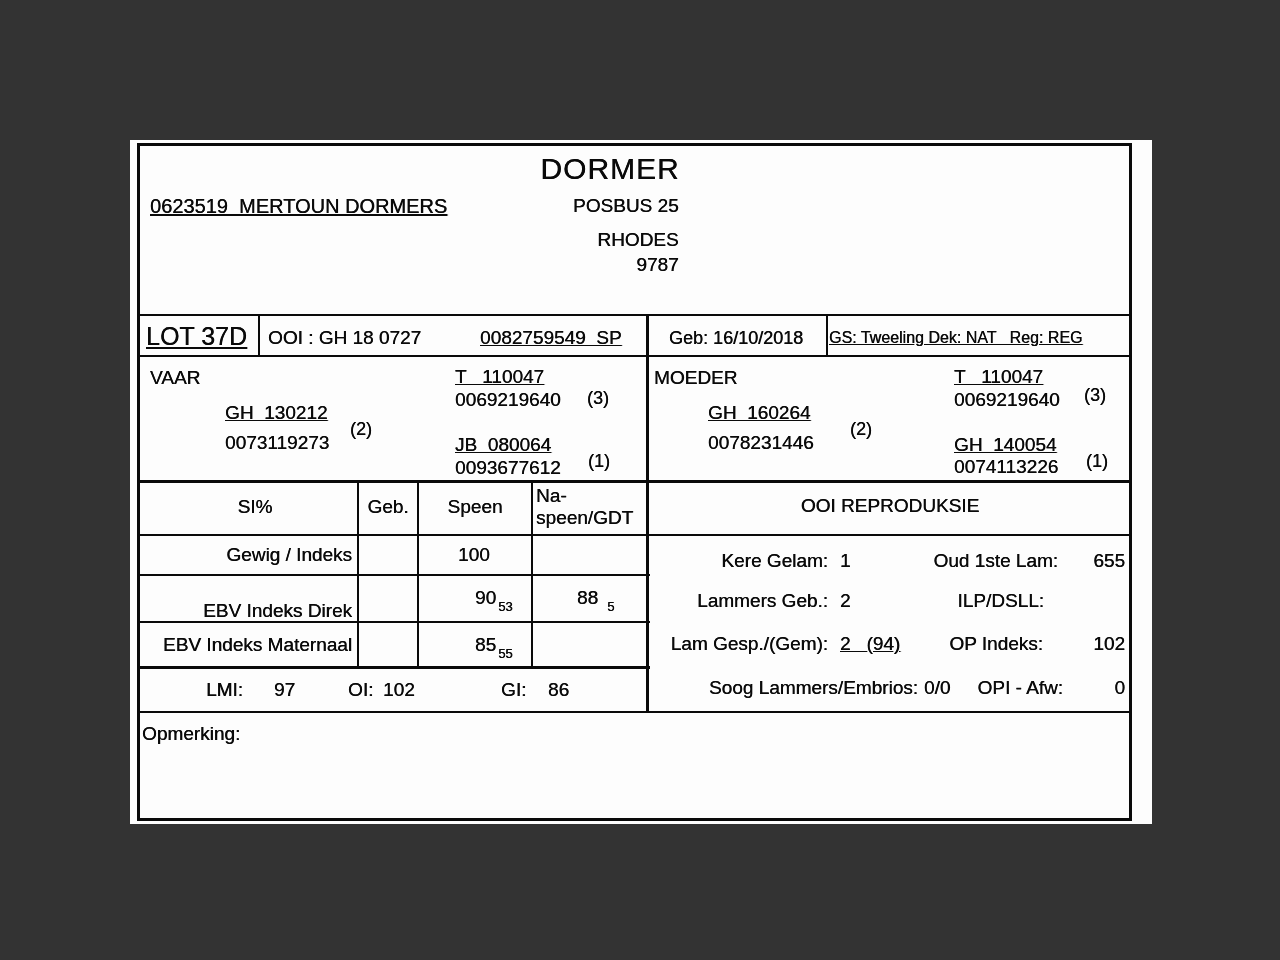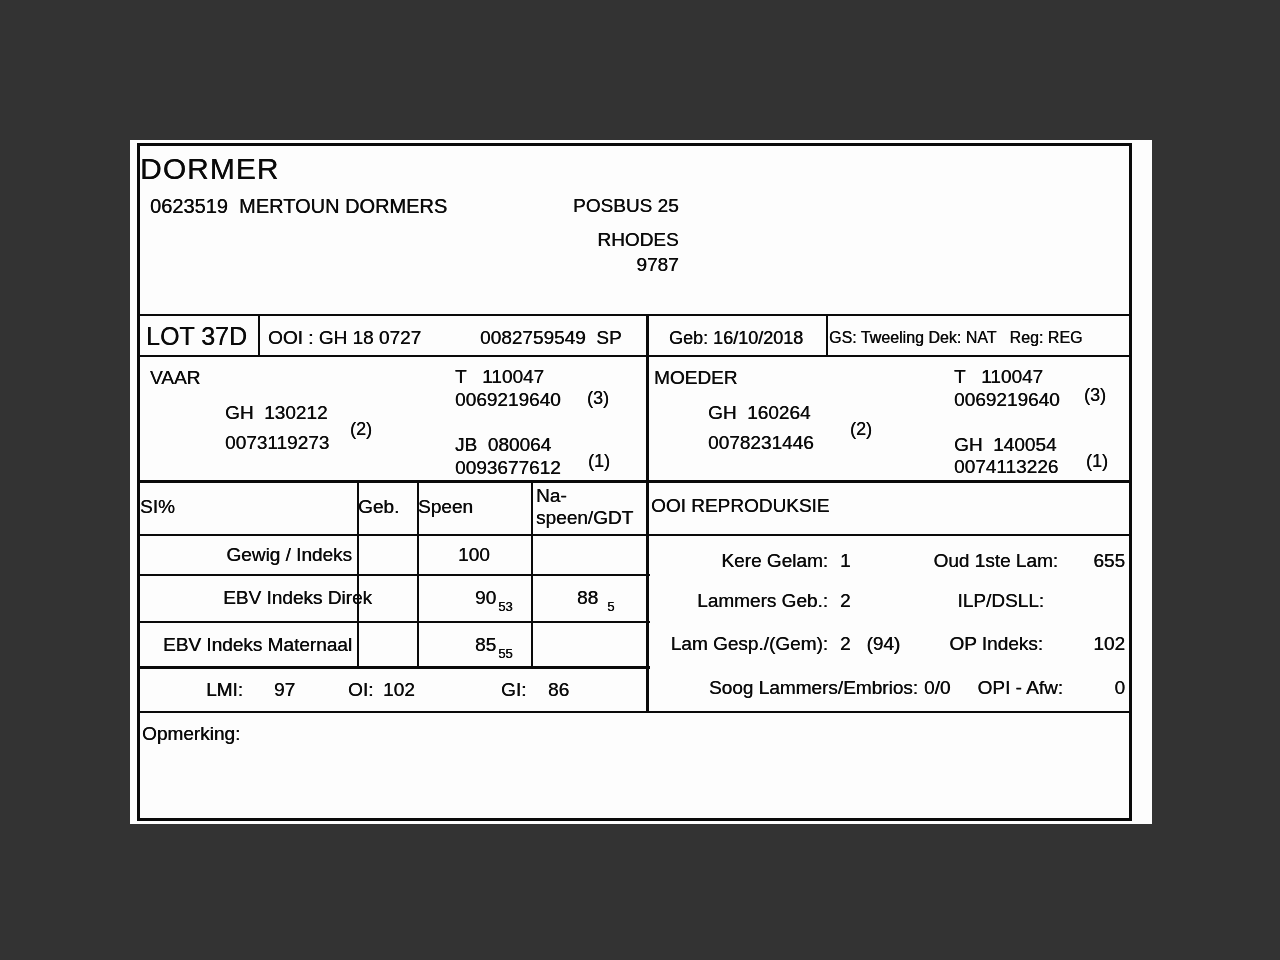--- a/index.html
+++ b/index.html
@@ -7,23 +7,23 @@
     position:relative; width:1280px; height:960px; background:#333333;
     font-family:"Liberation Sans","DejaVu Sans",sans-serif; color:#0a0a0a; overflow:hidden;
   }
   .page { position:absolute; left:130px; top:140px; width:1022px; height:684px; background:#fdfdfd; }
   .frame {
     position:absolute; left:7px; top:3px; width:995px; height:678px;
     border:3px solid #0a0a0a; box-sizing:border-box;
     text-shadow:0.35px 0 0 #0a0a0a;
   }
   .t { position:absolute; white-space:nowrap; line-height:1.15; }
-  .pre { white-space:pre; }
+  .pre { white-space:pre;text-decoration:underline; }
   .ra { text-align:right; }
-  .ctr { }
+  .ctr { text-align:center; }
   .hline { position:absolute; left:0; background:#0a0a0a; }
   .vline { position:absolute; background:#0a0a0a; }
   .acc { font-size:13px; position:relative; top:7px; margin-left:2px; }
   .f16 { font-size:16px; }
   .f18 { font-size:18px; }
   .f19 { font-size:19px; }
   .f20 { font-size:20px; }
   .f25 { font-size:25px; }
   .title { font-size:30px; letter-spacing:1px; }
 </style>
@@ -92,21 +92,21 @@
       <div class="t f19 ctr" style="left:218px;top:350px;width:60px;">Geb.</div>
       <div class="t f19 ctr" style="left:278px;top:350px;width:114px;">Speen</div>
       <div class="t f19" style="left:396px;top:339px;">
         <div>Na-</div>
         <div>speen/GDT</div>
       </div>
 
       <div class="t f19 ra" style="left:0;top:398px;width:212px;">Gewig / Indeks</div>
       <div class="t f19" style="left:318px;top:398px;">100</div>
 
-      <div class="t f19 ra" style="left:0;top:441px;width:212px;padding-left:20px;">EBV Indeks Direk</div>
+      <div class="t f19 ra" style="left:0;top:454px;width:212px;">EBV Indeks Direk</div>
       <div class="t f19" style="left:335px;top:441px;"><span>90</span><span class="acc">53</span></div>
       <div class="t f19" style="left:437px;top:441px;"><span>88</span><span class="acc" style="margin-left:9px;">5</span></div>
 
       <div class="t f19 ra" style="left:0;top:488px;width:212px;">EBV Indeks Maternaal</div>
       <div class="t f19" style="left:335px;top:488px;"><span>85</span><span class="acc">55</span></div>
 
       <div class="t f19 ra" style="left:0;top:533px;width:103px;">LMI:</div>
       <div class="t f19" style="left:134px;top:533px;">97</div>
       <div class="t f19" style="left:208px;top:533px;">OI:</div>
       <div class="t f19" style="left:243px;top:533px;">102</div>

